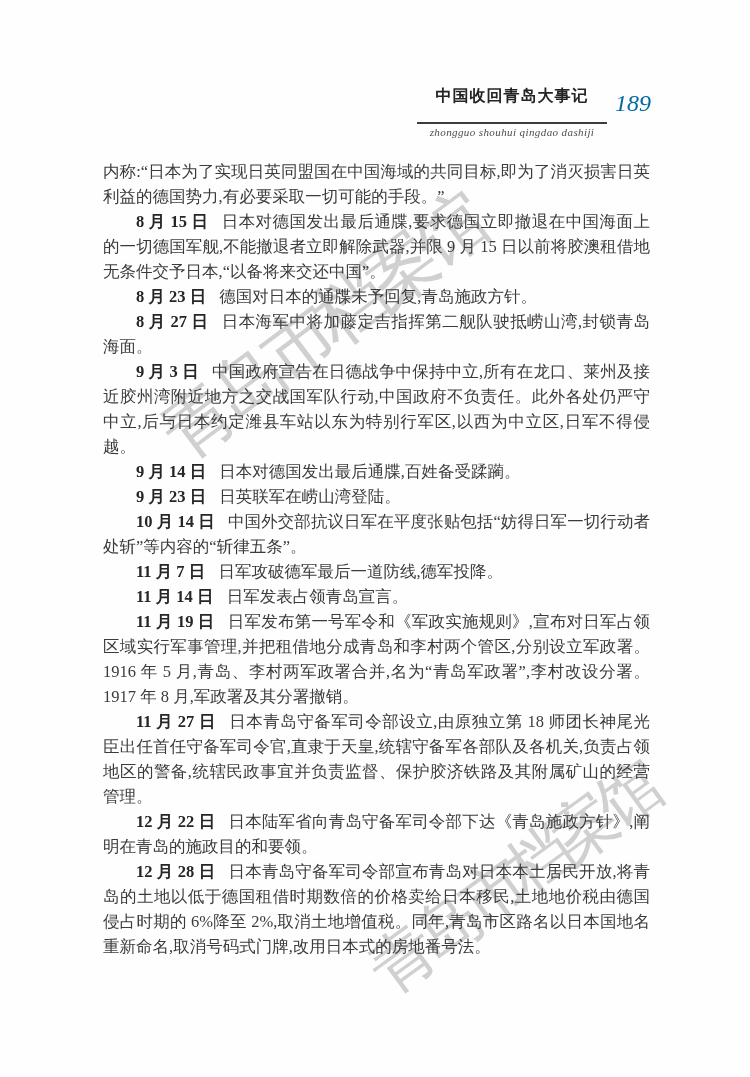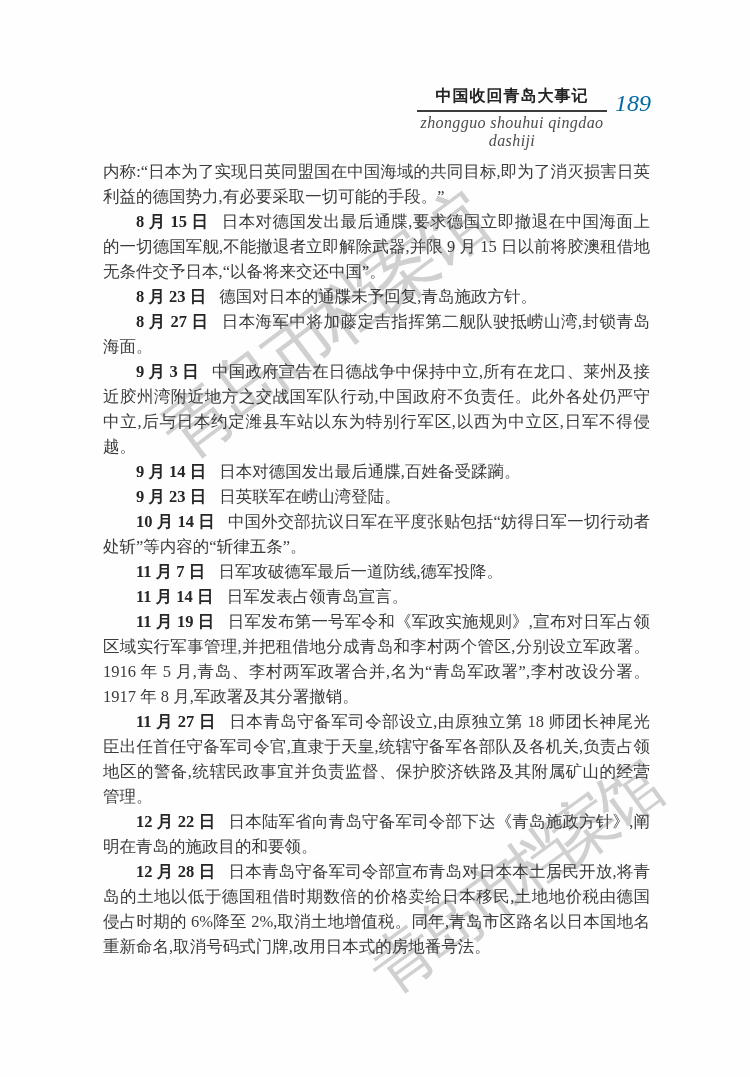--- a/index.html
+++ b/index.html
@@ -52,27 +52,27 @@
     top: 86px;
     left: 417px;
     width: 190px;
     text-align: center;
   }
   .header-title {
     font-size: 16px;
     font-weight: 700;
     color: #242424;
     letter-spacing: 1px;
-    padding-bottom: 3px;
+    padding-bottom: 15px;
     border-bottom: 2px solid #3c3c3c;
     font-family: "Liberation Sans", "DejaVu Sans", sans-serif;
   }
   .header-pinyin {
     margin-top: 2px;
-    font-size: 16px;
+    font-size: 11px;
     font-style: italic;
     color: #4c4c4c;
     letter-spacing: 0.4px;
   }
   .page-number {
     position: absolute;
     z-index: 1;
     top: 90px;
     left: 615px;
     font-size: 24px;

